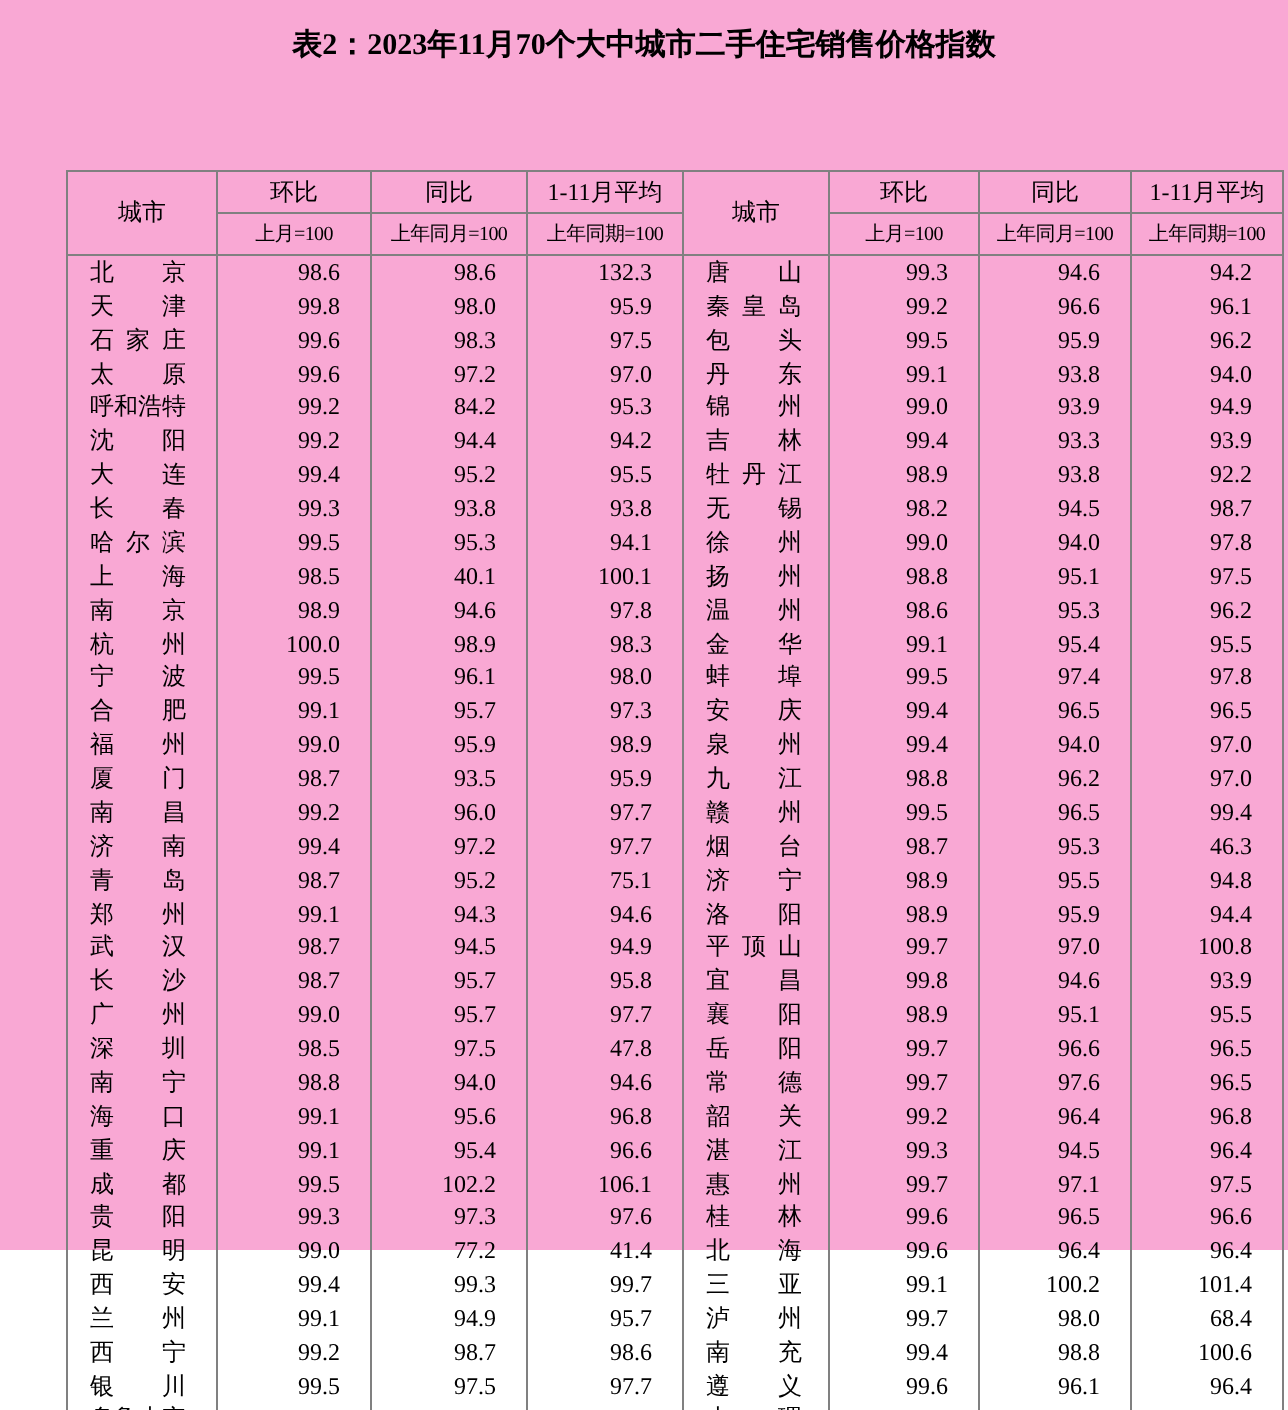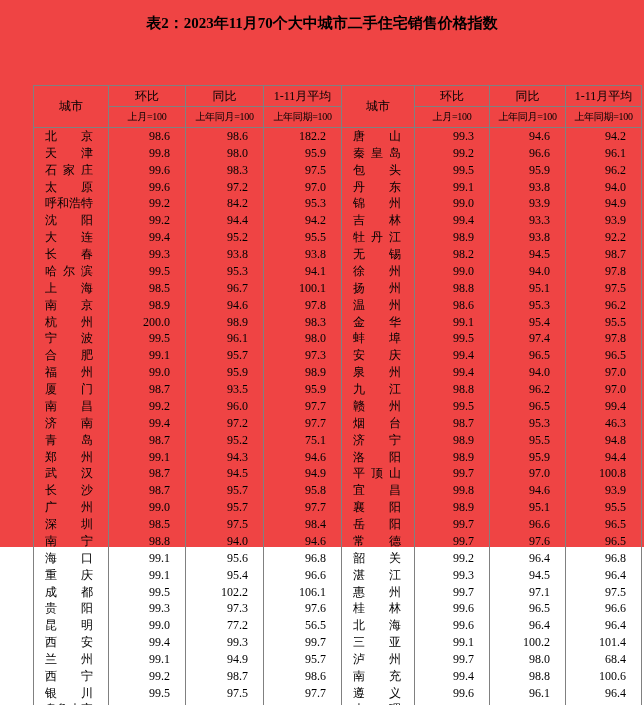--- a/index.html
+++ b/index.html
@@ -8,22 +8,22 @@
     padding: 0;
     background: #ffffff;
     width: 644px;
     height: 705px;
     font-family: "Liberation Serif", "DejaVu Serif", serif;
     color: #000000;
     overflow: hidden;
   }
   .page {
     width: 644px;
-    height: 547px;
-    background: #ef4444;
+    height: 625px;
+    background: #f9a8d4;
     position: relative;
   }
   .title {
     text-align: center;
     font-weight: bold;
     font-size: 15px;
     line-height: 19px;
     padding-top: 14px;
   }
   table.price-table {
@@ -101,21 +101,21 @@
         <th class="base-h">上月=100</th>
         <th class="base-h">上年同月=100</th>
         <th class="base-h">上年同期=100</th>
       </tr>
     </thead>
     <tbody id="table-body">
         <tr>
           <td class="city"><span class="city-name">北京</span></td>
           <td class="num">98.6</td>
           <td class="num">98.6</td>
-          <td class="num">182.2</td>
+          <td class="num">132.3</td>
           <td class="city"><span class="city-name">唐山</span></td>
           <td class="num">99.3</td>
           <td class="num">94.6</td>
           <td class="num">94.2</td>
         </tr>
         <tr>
           <td class="city"><span class="city-name">天津</span></td>
           <td class="num">99.8</td>
           <td class="num">98.0</td>
           <td class="num">95.9</td>
@@ -190,40 +190,40 @@
           <td class="num">95.3</td>
           <td class="num">94.1</td>
           <td class="city"><span class="city-name">徐州</span></td>
           <td class="num">99.0</td>
           <td class="num">94.0</td>
           <td class="num">97.8</td>
         </tr>
         <tr>
           <td class="city"><span class="city-name">上海</span></td>
           <td class="num">98.5</td>
-          <td class="num">96.7</td>
+          <td class="num">40.1</td>
           <td class="num">100.1</td>
           <td class="city"><span class="city-name">扬州</span></td>
           <td class="num">98.8</td>
           <td class="num">95.1</td>
           <td class="num">97.5</td>
         </tr>
         <tr>
           <td class="city"><span class="city-name">南京</span></td>
           <td class="num">98.9</td>
           <td class="num">94.6</td>
           <td class="num">97.8</td>
           <td class="city"><span class="city-name">温州</span></td>
           <td class="num">98.6</td>
           <td class="num">95.3</td>
           <td class="num">96.2</td>
         </tr>
         <tr>
           <td class="city"><span class="city-name">杭州</span></td>
-          <td class="num">200.0</td>
+          <td class="num">100.0</td>
           <td class="num">98.9</td>
           <td class="num">98.3</td>
           <td class="city"><span class="city-name">金华</span></td>
           <td class="num">99.1</td>
           <td class="num">95.4</td>
           <td class="num">95.5</td>
         </tr>
         <tr>
           <td class="city"><span class="city-name">宁波</span></td>
           <td class="num">99.5</td>
@@ -331,21 +331,21 @@
           <td class="num">97.7</td>
           <td class="city"><span class="city-name">襄阳</span></td>
           <td class="num">98.9</td>
           <td class="num">95.1</td>
           <td class="num">95.5</td>
         </tr>
         <tr>
           <td class="city"><span class="city-name">深圳</span></td>
           <td class="num">98.5</td>
           <td class="num">97.5</td>
-          <td class="num">98.4</td>
+          <td class="num">47.8</td>
           <td class="city"><span class="city-name">岳阳</span></td>
           <td class="num">99.7</td>
           <td class="num">96.6</td>
           <td class="num">96.5</td>
         </tr>
         <tr>
           <td class="city"><span class="city-name">南宁</span></td>
           <td class="num">98.8</td>
           <td class="num">94.0</td>
           <td class="num">94.6</td>
@@ -391,21 +391,21 @@
           <td class="num">97.6</td>
           <td class="city"><span class="city-name">桂林</span></td>
           <td class="num">99.6</td>
           <td class="num">96.5</td>
           <td class="num">96.6</td>
         </tr>
         <tr>
           <td class="city"><span class="city-name">昆明</span></td>
           <td class="num">99.0</td>
           <td class="num">77.2</td>
-          <td class="num">56.5</td>
+          <td class="num">41.4</td>
           <td class="city"><span class="city-name">北海</span></td>
           <td class="num">99.6</td>
           <td class="num">96.4</td>
           <td class="num">96.4</td>
         </tr>
         <tr>
           <td class="city"><span class="city-name">西安</span></td>
           <td class="num">99.4</td>
           <td class="num">99.3</td>
           <td class="num">99.7</td>

